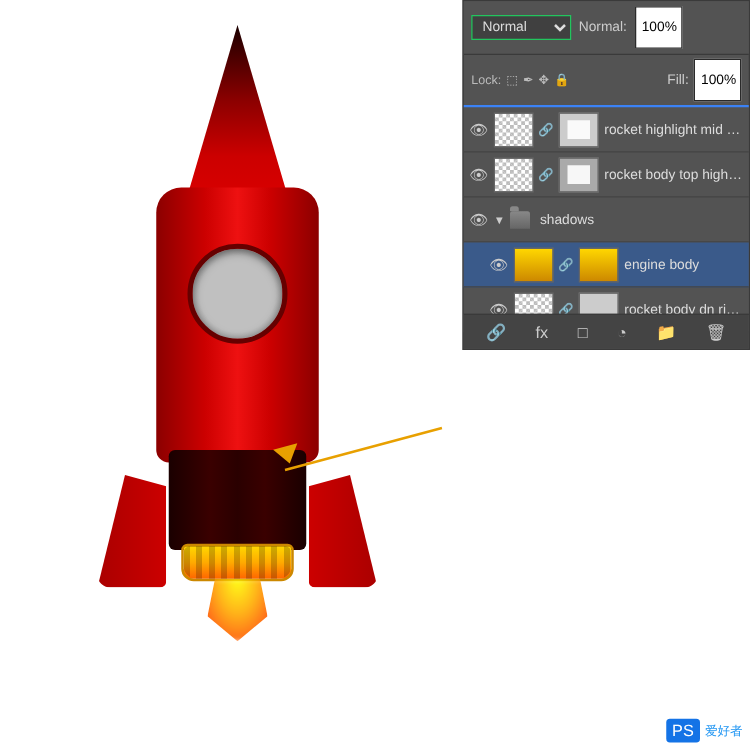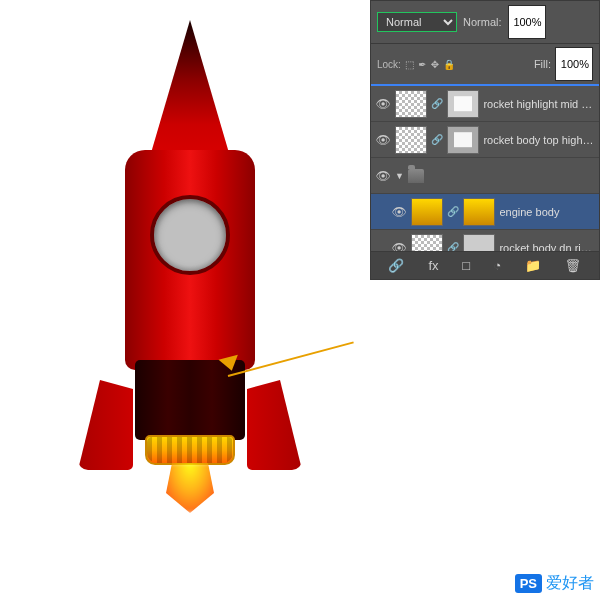--- a/index.html
+++ b/index.html
@@ -356,29 +356,29 @@
       bottom: 6px;
       right: 6px;
       display: flex;
       align-items: center;
       gap: 4px;
     }
 
     .ps-logo {
       background: #1473e6;
       color: #fff;
-      font-weight: 700;
+      font-weight: 400;
       font-size: 13px;
       padding: 2px 5px;
       border-radius: 3px;
     }
 
     .ps-site-text {
       color: #2196f3;
-      font-size: 16px;
+      font-size: 10px;
     }
 
     
     .link-icon {
       font-size: 10px;
       color: #aaa;
       flex-shrink: 0;
     }
 
     
@@ -501,20 +501,21 @@
       <div class="layer-thumbnail">
         <div class="thumb-white-shape" style="background:#aaa;"></div>
       </div>
       <div class="layer-name">rocket body top highlight</div>
     </div>
 
     <div class="layer-row">
       <div class="layer-eye">👁</div>
       <span class="layer-arrow">▼</span>
       <div class="layer-folder-icon"></div>
+      <div class="layer-name folder-name" style="margin-left:4px;">shadows</div>
     </div>
 
     <div class="layer-row selected" style="padding-left: 20px;">
       <div class="layer-eye">👁</div>
       <div class="layer-thumbnail">
         <div class="thumb-engine"></div>
       </div>
       <div class="link-icon">🔗</div>
       <div class="layer-thumbnail">
         <div class="thumb-engine"></div>

